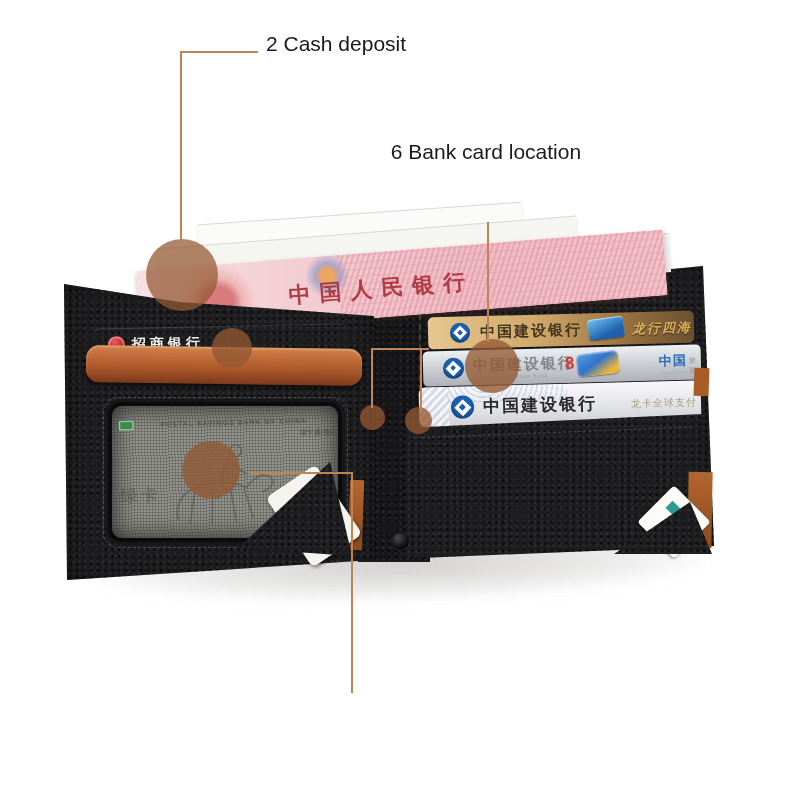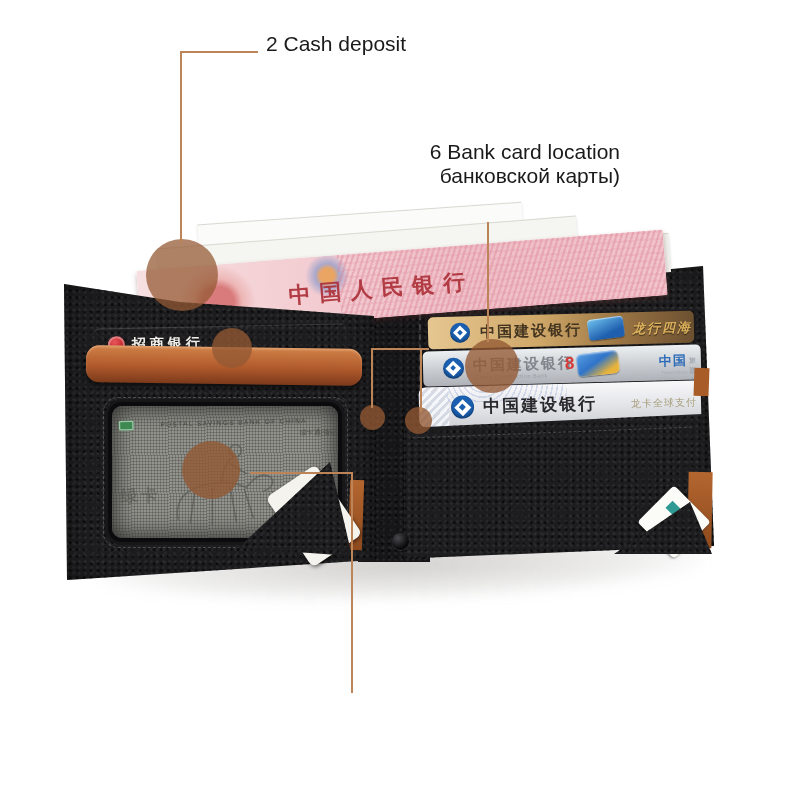--- a/index.html
+++ b/index.html
@@ -201,21 +201,20 @@
   <div class="abs ln" style="left:180px;top:51px;width:2px;height:192px;"></div>
   <div class="abs ln" style="left:487px;top:222px;width:2px;height:120px;"></div>
   <div class="abs ln" style="left:250px;top:472px;width:103px;height:2px;"></div>
   <div class="abs ln" style="left:351px;top:472px;width:2px;height:221px;"></div>
   <div class="abs ln" style="left:371px;top:348px;width:58px;height:2px;"></div>
   <div class="abs ln" style="left:371px;top:348px;width:2px;height:60px;"></div>
   <div class="abs ln" style="left:420px;top:348px;width:2px;height:64px;"></div>
 
   <div class="abs call-label" style="left:266px;top:32px;">2 Cash deposit</div>
 
-  <div class="abs" style="left:352px;top:140px;width:268px;text-align:right;">
+  <div class="abs" style="left:352px;top:140px;width:268px;text-align:center;">
     <div class="call-label">6 Bank card location</div>
-    <div class="call-label">банковской карты)</div>
   </div>
 
   <div class="abs" style="left:204px;top:695px;width:320px;text-align:center;">
   </div>
 
 </div>
 
 </body></html>

